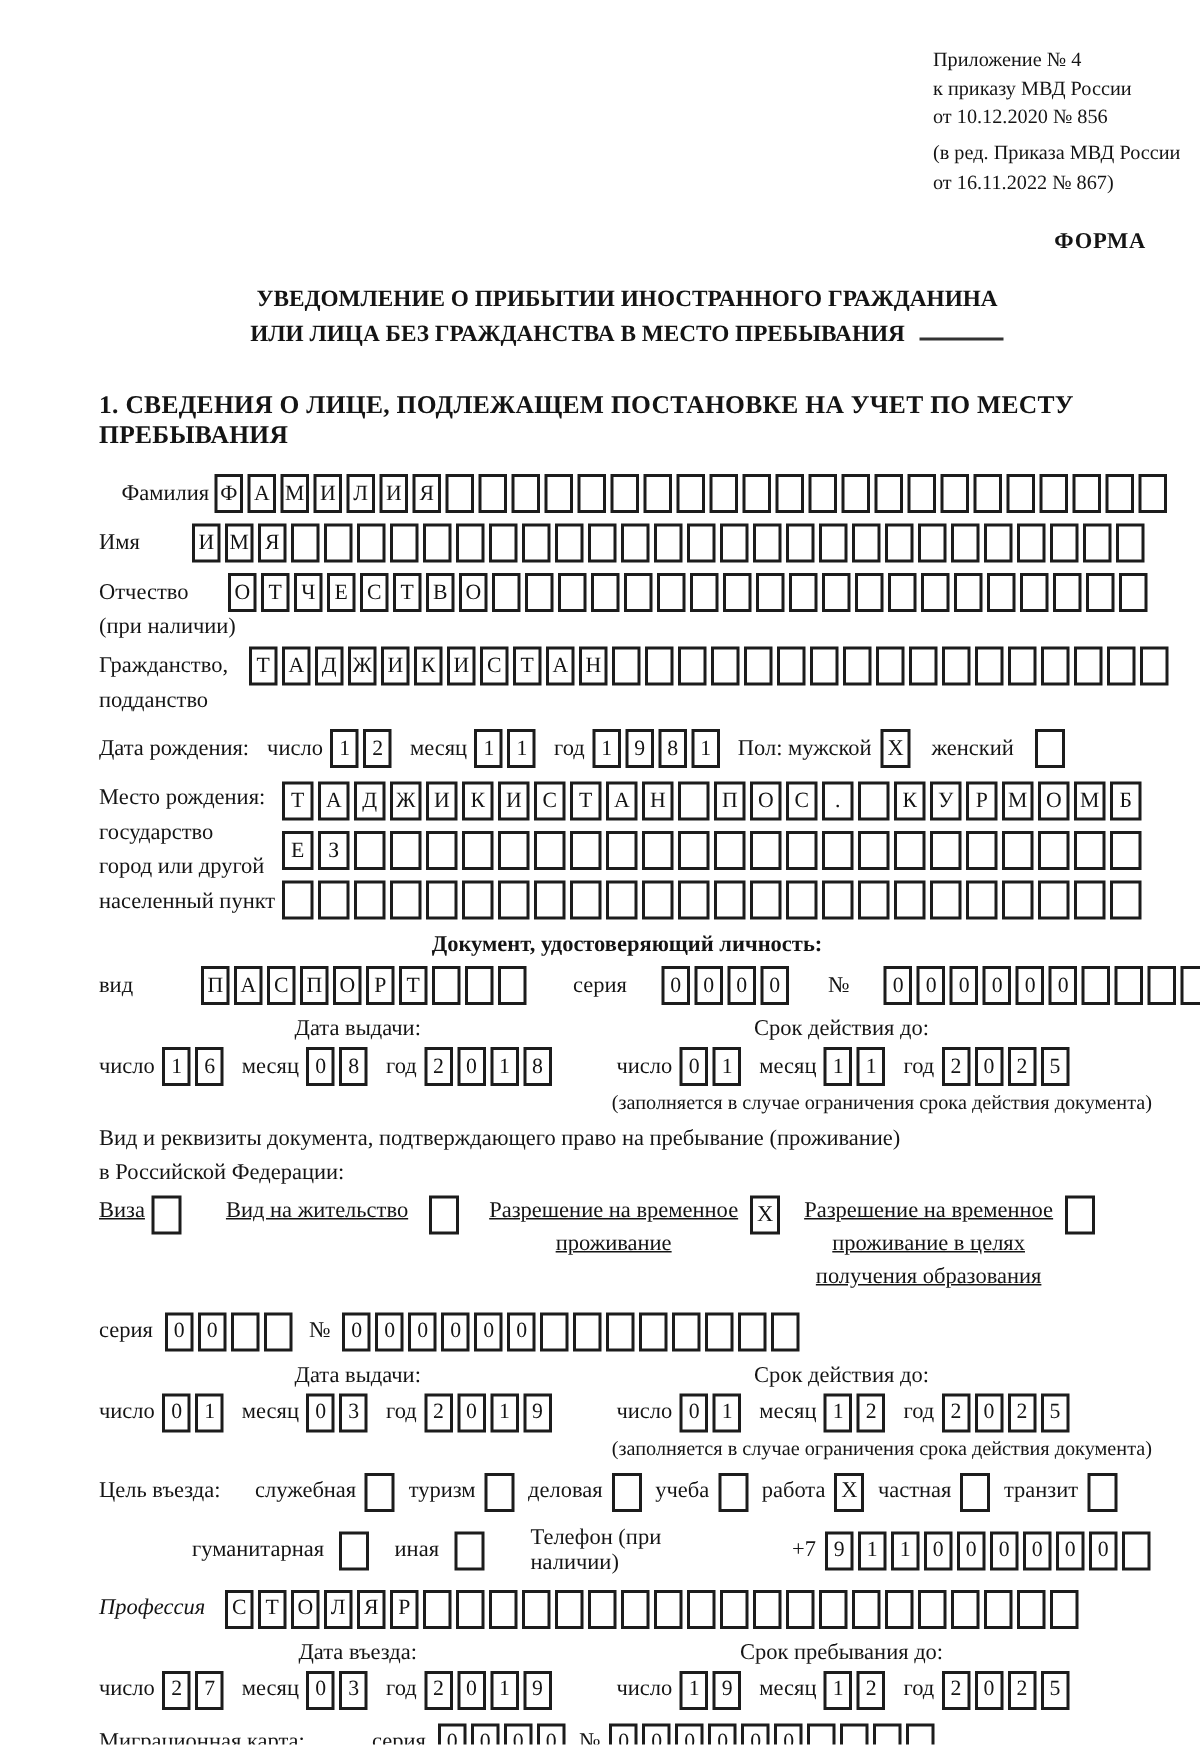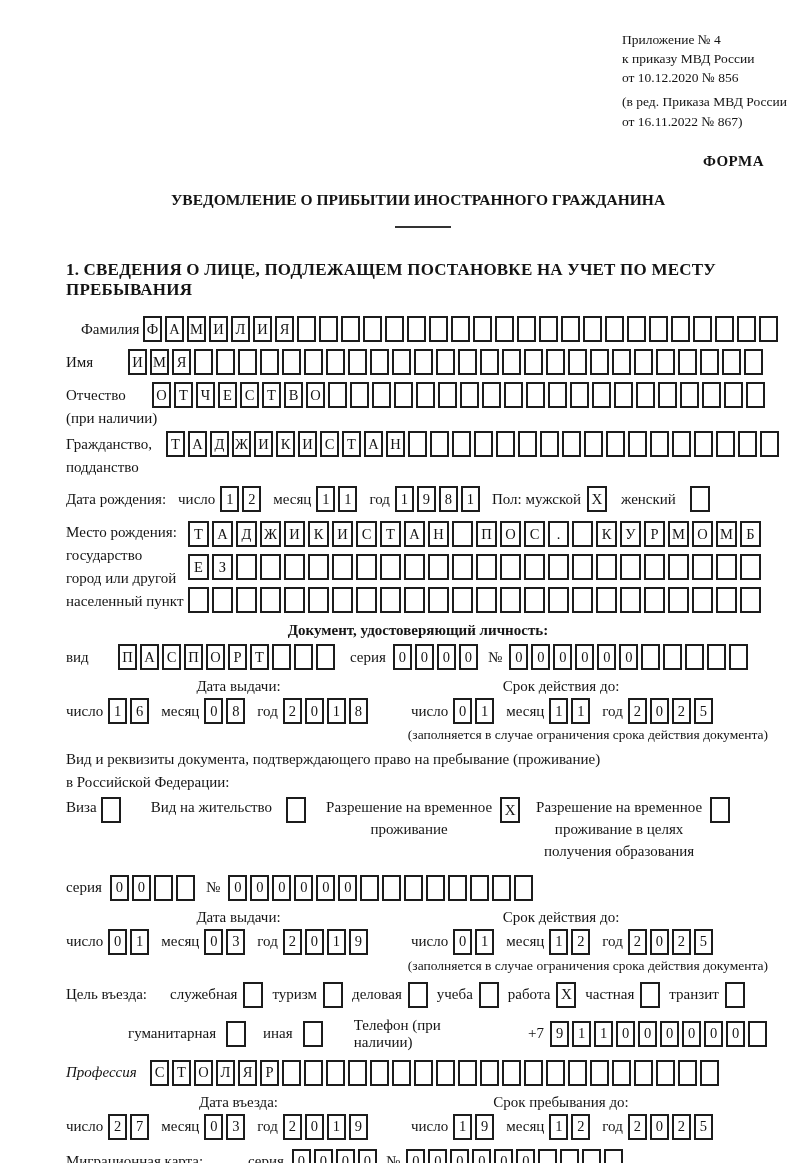--- a/index.html
+++ b/index.html
@@ -48,21 +48,21 @@
   .dhead { display:flex; margin-top:8px; }
   .dhead .h1 { width:345px; text-align:center; flex:none; }
   .dhead .h2 { width:300px; text-align:center; flex:none; }
 
   .center-bold { text-align:center; font-weight:bold; margin-top:8px; }
 
   
   .mlabels div { line-height:1.52; }
 
   .opt { display:flex; align-items:flex-start; }
-  .opt .txt { text-align:center; line-height:1.45; }
+  .opt .txt { text-align:center; line-height:1.45;text-decoration:underline; }
   .opt .checkbox { margin-left:8px; }
 
   .right-note { text-align:right; padding-right:2px; margin-top:3px; }
 
   .birthplace, .reps { display:flex; align-items:flex-start; margin-top:9px; }
   .birthplace .mlabels { width:122px; flex:none; }
   .reps .mlabels { width:122px; flex:none; }
   .stackrows .cells { margin-bottom:7px; }
 
   .purpose-opt { display:flex; align-items:center; margin-right:9px; }
@@ -80,21 +80,21 @@
     <div class="gap"></div>
     <div>(в ред. Приказа МВД России</div>
     <div>от 16.11.2022 № 867)</div>
   </div>
 
   <div class="forma">ФОРМА</div>
 
   <div class="title">
     <div>УВЕДОМЛЕНИЕ О ПРИБЫТИИ ИНОСТРАННОГО ГРАЖДАНИНА</div>
     <div>
-      <span class="uline"></span>
+      <span>ИЛИ ЛИЦА БЕЗ ГРАЖДАНСТВА В МЕСТО ПРЕБЫВАНИЯ</span><span class="uline"></span>
     </div>
   </div>
 
   <div class="sec-heading">1. СВЕДЕНИЯ О ЛИЦЕ, ПОДЛЕЖАЩЕМ ПОСТАНОВКЕ НА УЧЕТ ПО МЕСТУ ПРЕБЫВАНИЯ</div>
 
   <div class="row" style="margin-top:16px;margin-left:15px;">
     <span class="lbl" style="width:62px;">Фамилия</span>
     <span class="cells">
         <span class="cell">Ф</span>
         <span class="cell">А</span>
@@ -344,21 +344,21 @@
           <span class="cell"></span>
           <span class="cell"></span>
           <span class="cell"></span>
           <span class="cell"></span>
         </div>
     </div>
   </div>
 
   <div class="center-bold" style="margin-top:2px;">Документ, удостоверяющий личность:</div>
 
-  <div class="row" style="margin-top:5px;">
+  <div class="row" style="margin-top:5px;gap:16px;">
     <span class="lbl" style="width:52px;">вид</span>
     <span class="cells" style="margin-right:12px;">
         <span class="cell">П</span>
         <span class="cell">А</span>
         <span class="cell">С</span>
         <span class="cell">П</span>
         <span class="cell">О</span>
         <span class="cell">Р</span>
         <span class="cell">Т</span>
         <span class="cell"></span>

